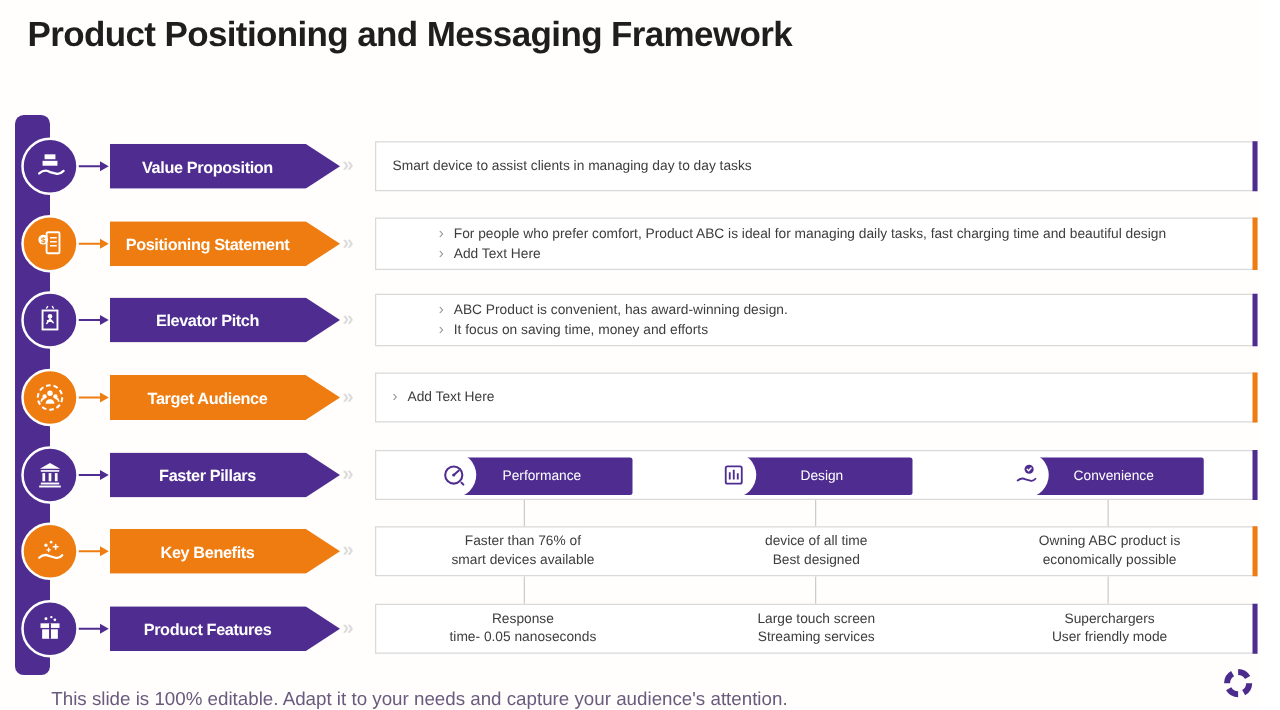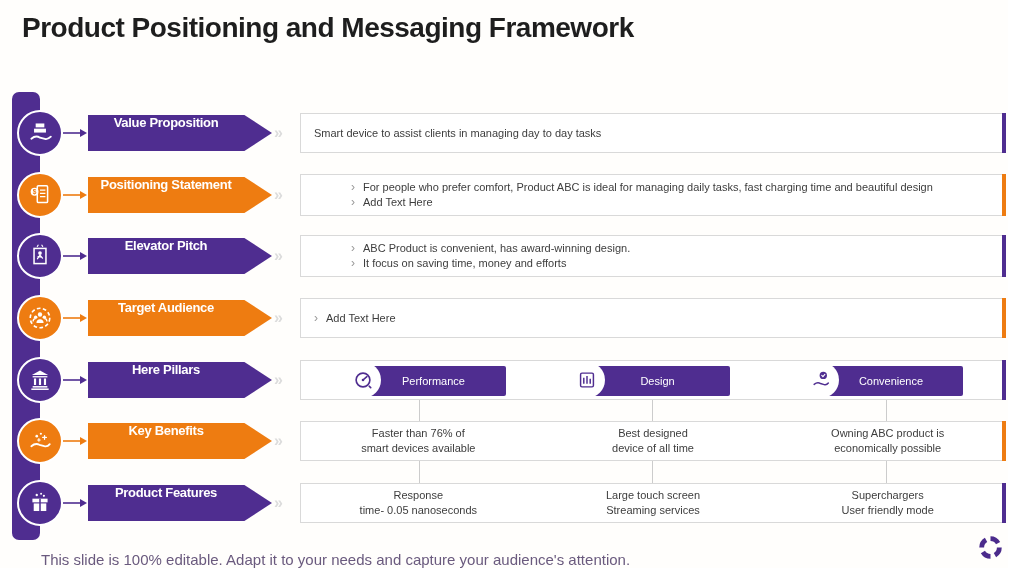--- a/index.html
+++ b/index.html
@@ -16,21 +16,21 @@
 
   .t-purple{--theme:#4f2d90;} .t-orange{--theme:#ee7c11;}
 
   .circle{position:absolute;left:17px;top:var(--cy);transform:translateY(-50%);
           width:46px;height:46px;border-radius:50%;background:var(--theme);
           border:2.5px solid #fff;box-sizing:border-box;display:flex;align-items:center;justify-content:center;}
   .arrow{position:absolute;left:62px;top:var(--cy);transform:translateY(-50%);color:var(--theme);}
   .chev{position:absolute;left:88px;top:var(--cy);transform:translateY(-50%);
         width:184px;height:36px;background:var(--theme);
         clip-path:polygon(0 0,85% 0,100% 50%,85% 100%,0 100%);
-        display:flex;justify-content:center;padding-right:28px;box-sizing:border-box;}
+        display:flex;align-items:center;justify-content:center;padding-right:28px;box-sizing:border-box;}
   .chev span{color:#fff;font-weight:bold;font-size:13px;letter-spacing:-0.3px;white-space:nowrap;}
   .dbl{position:absolute;left:274px;top:var(--cy);transform:translateY(-50%);
        color:#dcdcdc;font-size:16px;font-weight:bold;}
   .box{position:absolute;left:300px;top:var(--cy);transform:translateY(-50%);
        width:706px;height:40px;background:#fff;border:1px solid #d9d9d9;box-sizing:border-box;}
   .box.tall{height:42px;padding-left:37px;}
   .accent{position:absolute;right:-1px;top:-1px;bottom:-1px;width:4px;background:var(--theme);}
   .lines{display:flex;flex-direction:column;justify-content:center;height:100%;
          padding-left:13px;font-size:11px;line-height:15px;color:#3d3d3d;}
   .bullet{color:#999;margin-right:8px;font-size:12px;}
@@ -171,21 +171,21 @@
         <rect x="15.6" y="10.6" width="2" height="6"></rect>
         <rect x="5.2" y="17.6" width="13.6" height="1.4"></rect>
         <rect x="4" y="19.8" width="16" height="1.4"></rect>
       </svg>
     </div>
     <svg class="arrow" width="26" height="12" viewBox="0 0 26 12">
       <line x1="1" y1="6" x2="18" y2="6" stroke="currentColor" stroke-width="1.6"></line>
       <path d="M18 2 L25 6 L18 10 Z" fill="currentColor"></path>
     </svg>
     <div class="chev">
-      <span>Here Pillars</span>
+      <span>Faster Pillars</span>
     </div>
     <div class="dbl">»</div>
     <div class="box">
       <div class="pillar-rect p1r">
         <span>Performance</span>
       </div>
       <div class="pillar-circ p1c">
         <svg width="22" height="22" viewBox="0 0 24 24">
           <circle cx="12" cy="12" r="7.5" fill="none" stroke="#4f2d90" stroke-width="1.8"></circle>
           <path d="M12 12 L16.2 8.2" stroke="#4f2d90" stroke-width="1.8" stroke-linecap="round"></path>
@@ -241,22 +241,22 @@
       <span>Key Benefits</span>
     </div>
     <div class="dbl">»</div>
     <div class="box">
       <div class="cols">
         <div>
           <div>Faster than 76% of</div>
           <div>smart devices available</div>
         </div>
         <div>
+          <div>device of all time</div>
           <div>Best designed</div>
-          <div>device of all time</div>
         </div>
         <div>
           <div>Owning ABC product is</div>
           <div>economically possible</div>
         </div>
       </div>
       <div class="accent"></div>
     </div>
   </div>
 

